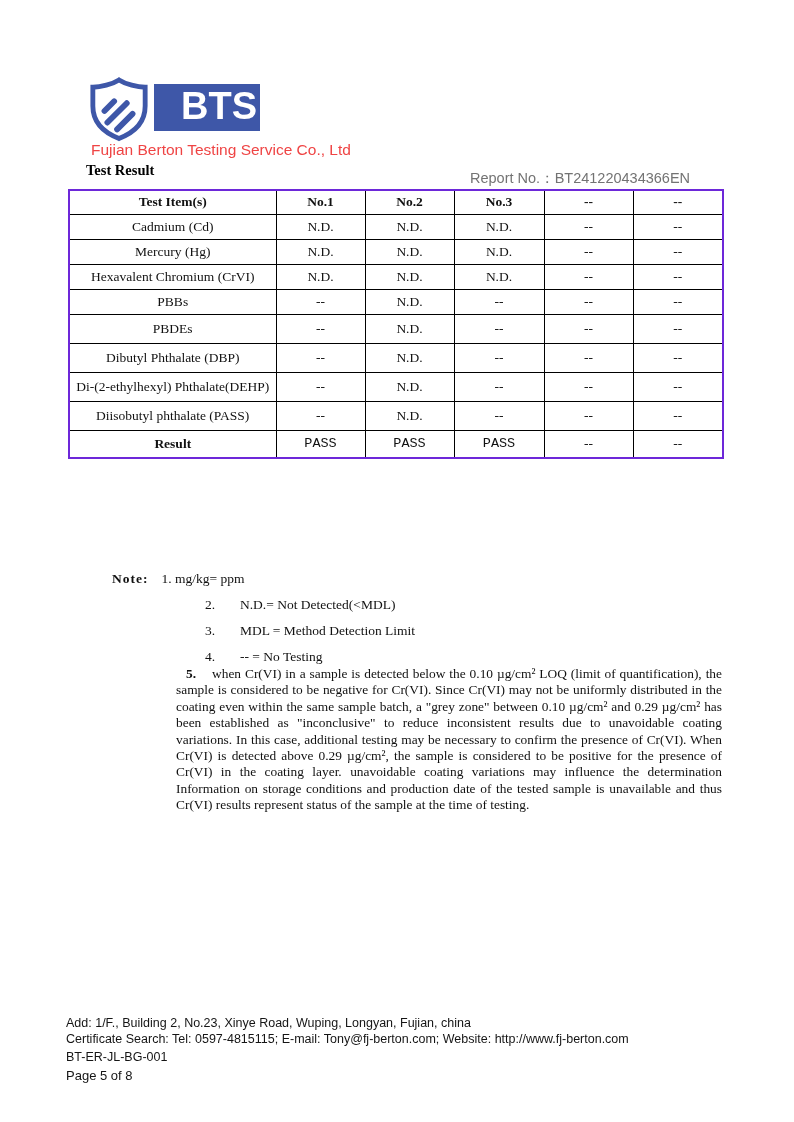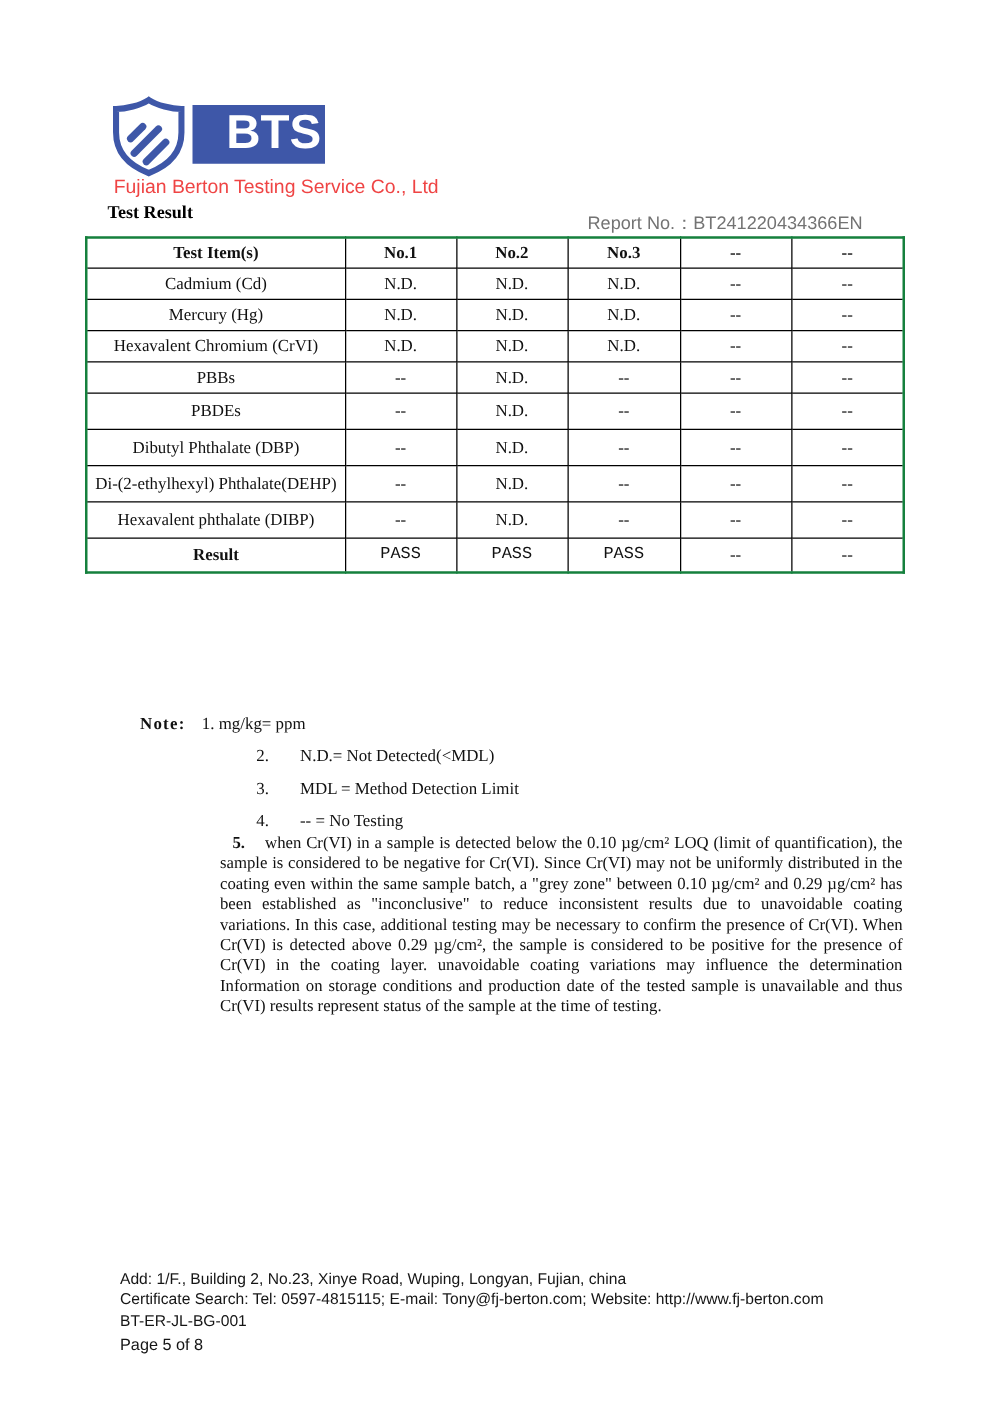--- a/index.html
+++ b/index.html
@@ -42,21 +42,21 @@
   .section-title {
     position: absolute; left: 86px; top: 162px;
     font-size: 14.5px; font-weight: bold; color: #000000;
   }
 
   
   .table-wrap { position: absolute; left: 68px; top: 189px; width: 654px; }
   table.results {
     width: 100%;
     border-collapse: collapse;
-    border: 2px solid #15803d;
+    border: 2px solid #6d28d9;
     table-layout: fixed;
   }
   table.results th, table.results td {
     border: 1px solid #000;
     text-align: center; vertical-align: middle;
     font-size: 13.5px;
     padding: 2px 3px;
   }
   table.results th { font-weight: bold; height: 24px; }
   table.results tbody tr td { height: 25px; }
@@ -85,21 +85,21 @@
     text-align: justify;
     text-indent: 10px;
     font-size: 13.4px; line-height: 16.4px;
   }
   .note-para .num { font-weight: bold; margin-right: 16px; }
 
   
   .footer {
     position: absolute; left: 66px; top: 1015px; width: 640px;
     font-family: "Liberation Sans", sans-serif;
-    font-size: 12.5px; color: #151515; line-height: 16px; margin-left: 30px;
+    font-size: 12.5px; color: #151515; line-height: 16px;
   }
   .footer .doc-code { margin-top: 2px; }
   .footer .page-num { text-align: left; margin-top: 3px; font-size: 13px; }
 </style>
 </head>
 <body>
 
 <div class="page">
 
   <div class="logo-row">
@@ -187,21 +187,21 @@
           </tr>
           <tr>
             <td>Di-(2-ethylhexyl) Phthalate(DEHP)</td>
             <td>--</td>
             <td>N.D.</td>
             <td>--</td>
             <td>--</td>
             <td>--</td>
           </tr>
           <tr>
-            <td>Hexavalent phthalate (DIBP)</td>
+            <td>Diisobutyl phthalate (PASS)</td>
             <td>--</td>
             <td>N.D.</td>
             <td>--</td>
             <td>--</td>
             <td>--</td>
           </tr>
           <tr class="result-row">
             <td class="item-bold">Result</td>
             <td class="pass">PASS</td>
             <td class="pass">PASS</td>

